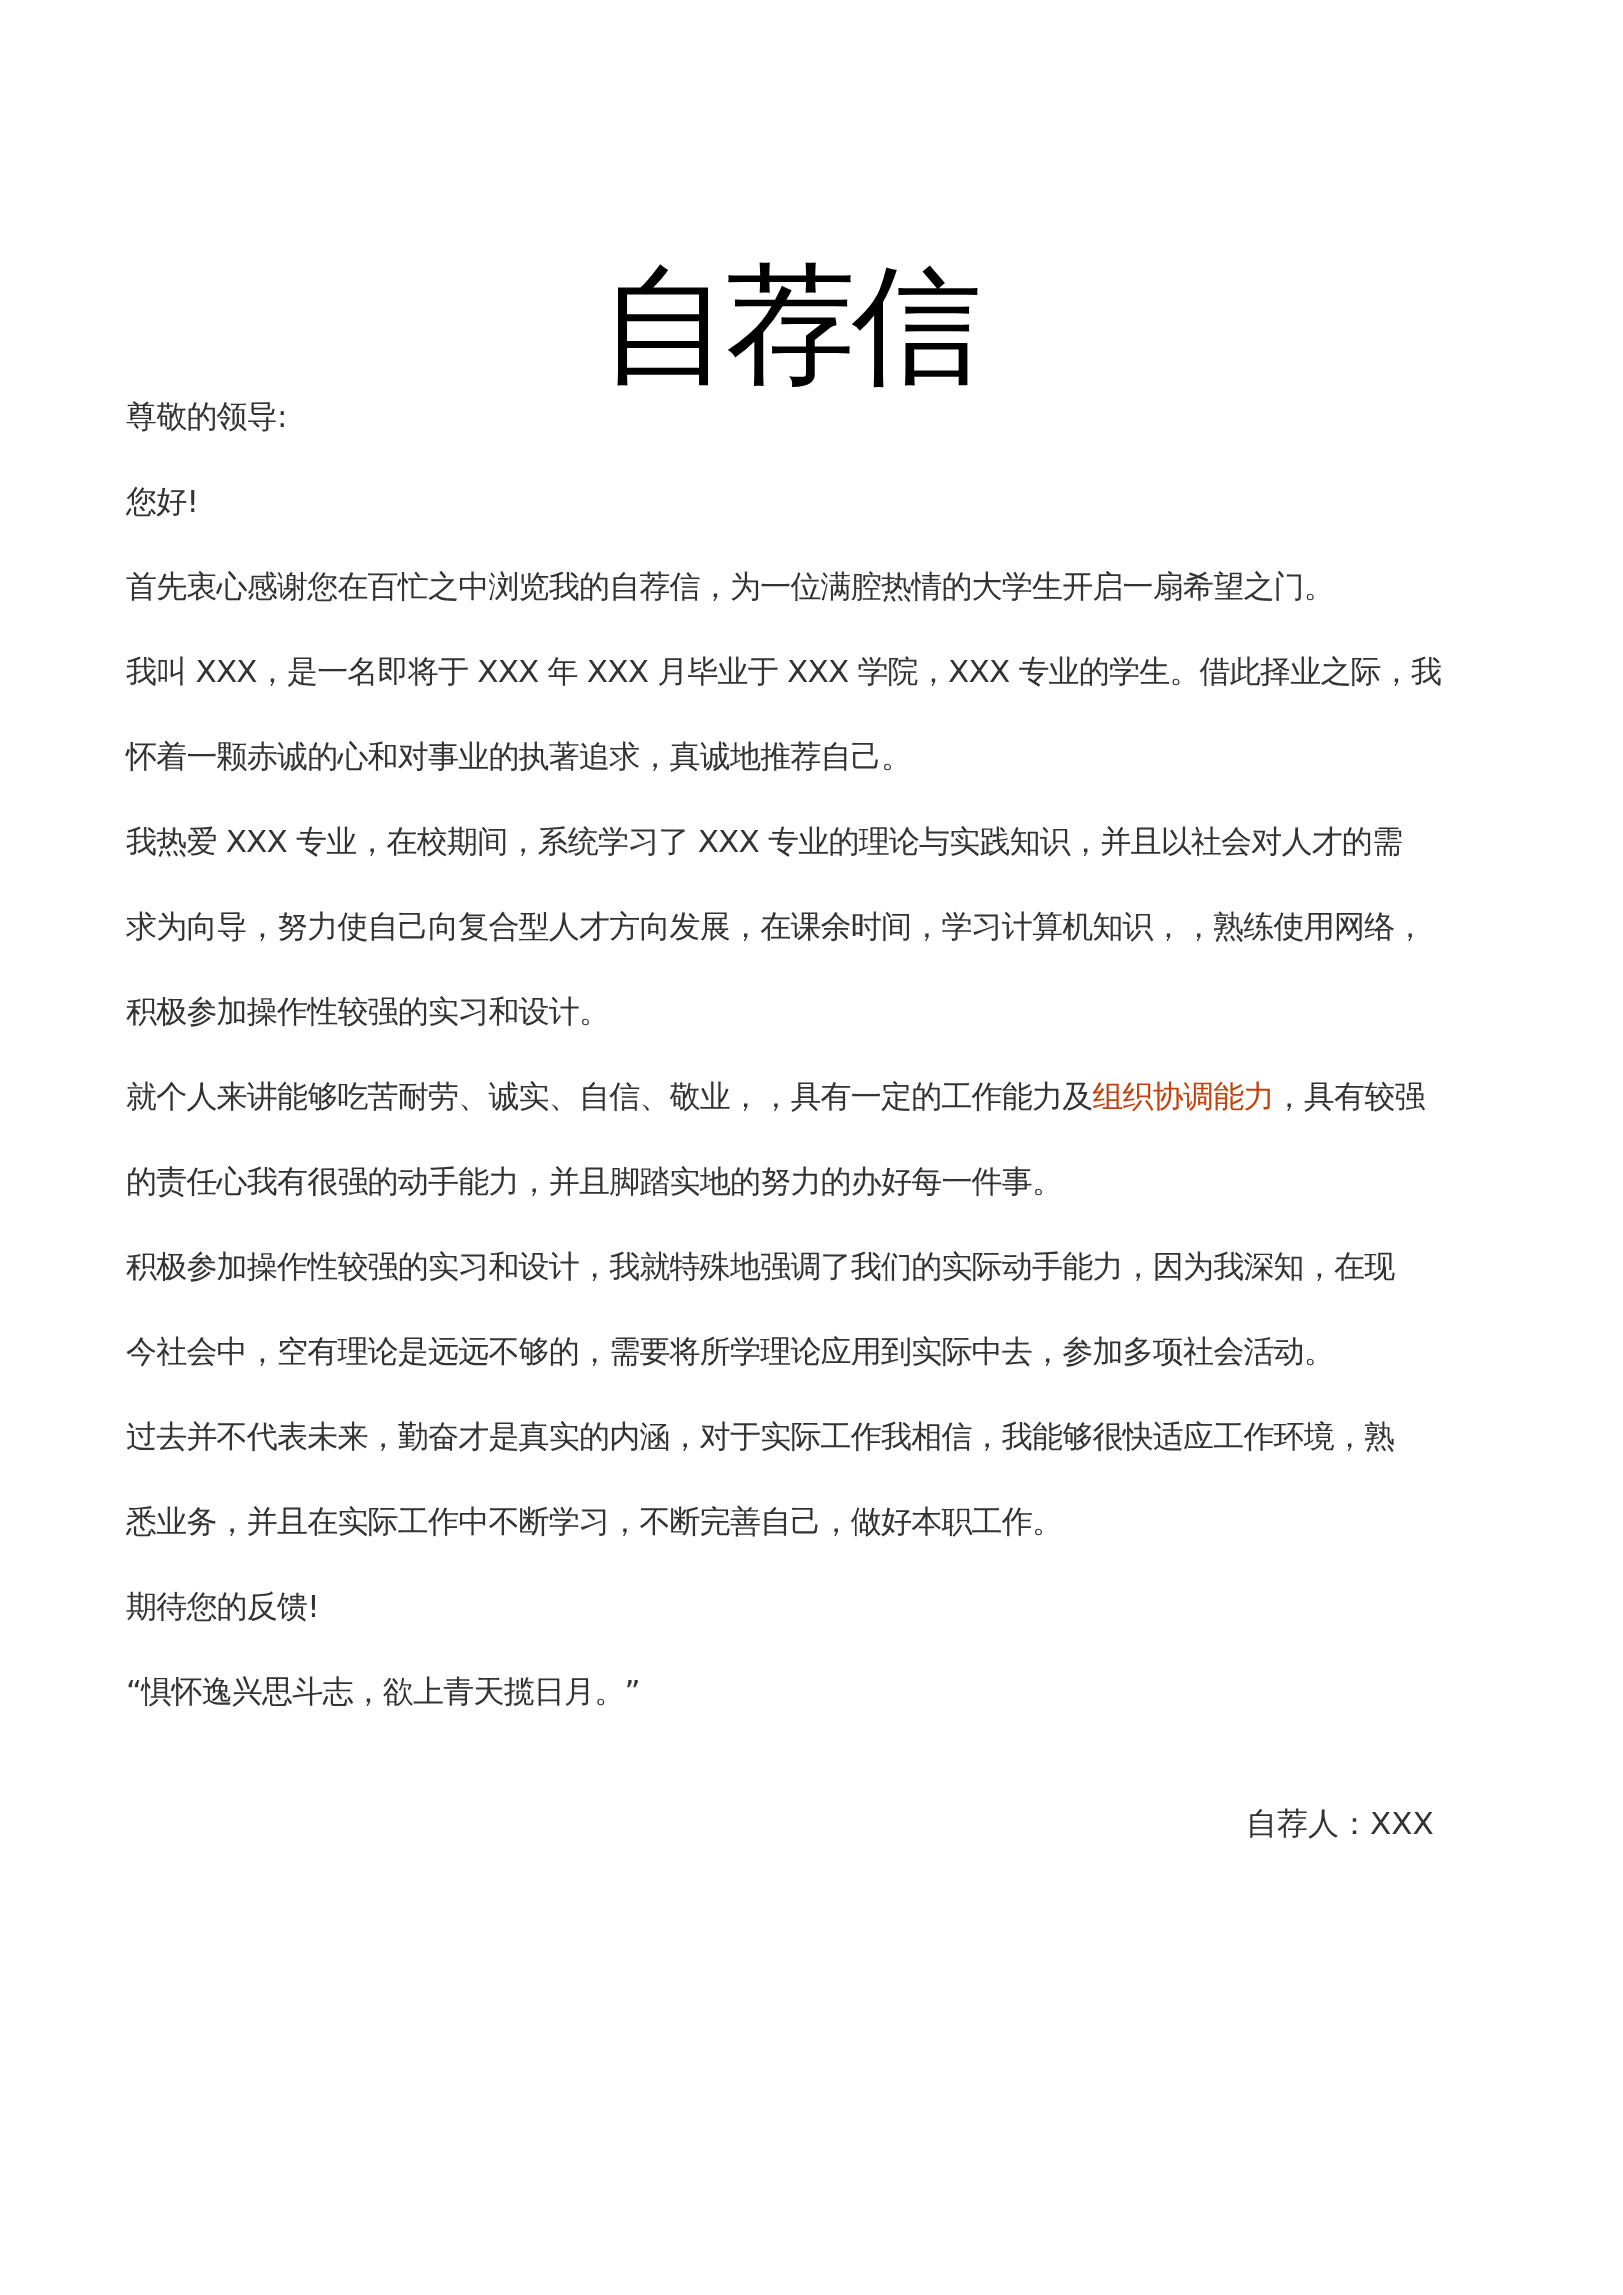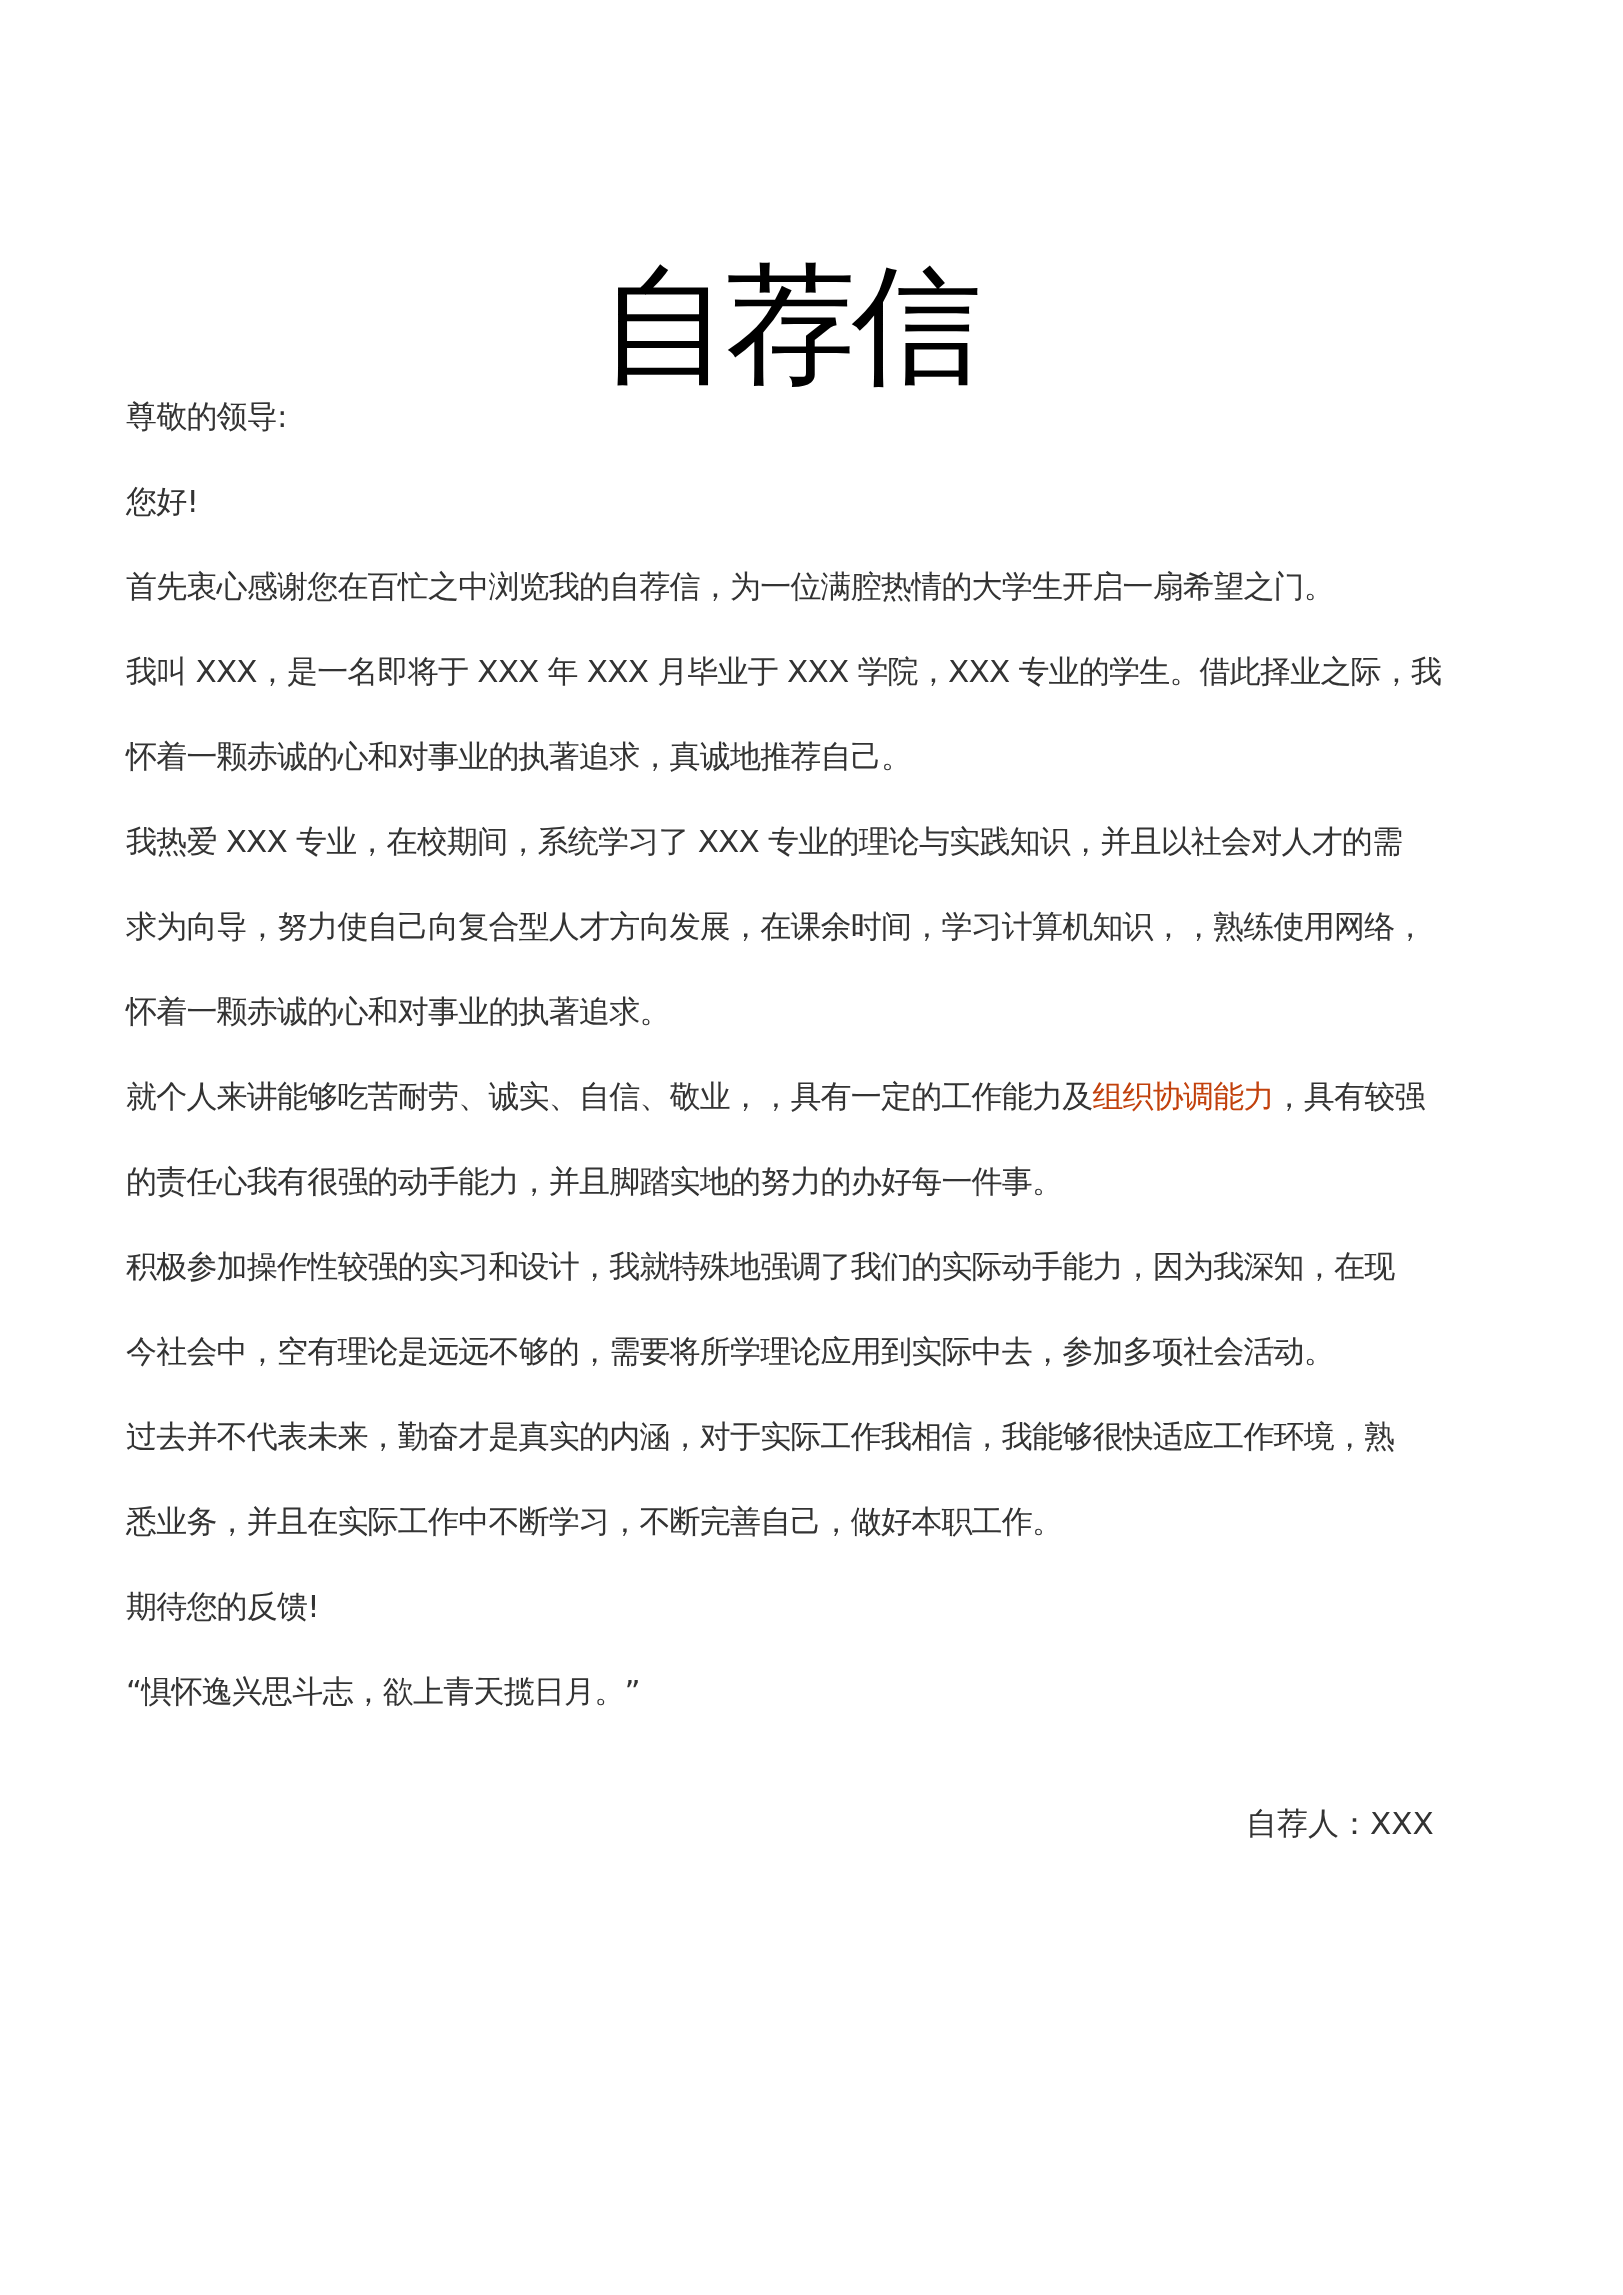--- a/index.html
+++ b/index.html
@@ -71,21 +71,21 @@
     </div>
 
     <div>
       <div class="line">我叫 XXX，是一名即将于 XXX 年 XXX 月毕业于 XXX 学院，XXX 专业的学生。借此择业之际，我</div>
       <div class="line">怀着一颗赤诚的心和对事业的执著追求，真诚地推荐自己。</div>
     </div>
 
     <div>
       <div class="line">我热爱 XXX 专业，在校期间，系统学习了 XXX 专业的理论与实践知识，并且以社会对人才的需</div>
       <div class="line">求为向导，努力使自己向复合型人才方向发展，在课余时间，学习计算机知识，，熟练使用网络，</div>
-      <div class="line">怀着一颗赤诚的心和对事业的执著追求。</div>
+      <div class="line">积极参加操作性较强的实习和设计。</div>
     </div>
 
     <div>
       <div class="line"><span>就个人来讲能够吃苦耐劳、诚实、自信、敬业，，具有一定的工作能力及</span><span class="emph">组织协调能力</span><span>，具有较强</span></div>
       <div class="line">的责任心我有很强的动手能力，并且脚踏实地的努力的办好每一件事。</div>
     </div>
 
     <div>
       <div class="line">积极参加操作性较强的实习和设计，我就特殊地强调了我们的实际动手能力，因为我深知，在现</div>
       <div class="line">今社会中，空有理论是远远不够的，需要将所学理论应用到实际中去，参加多项社会活动。</div>

